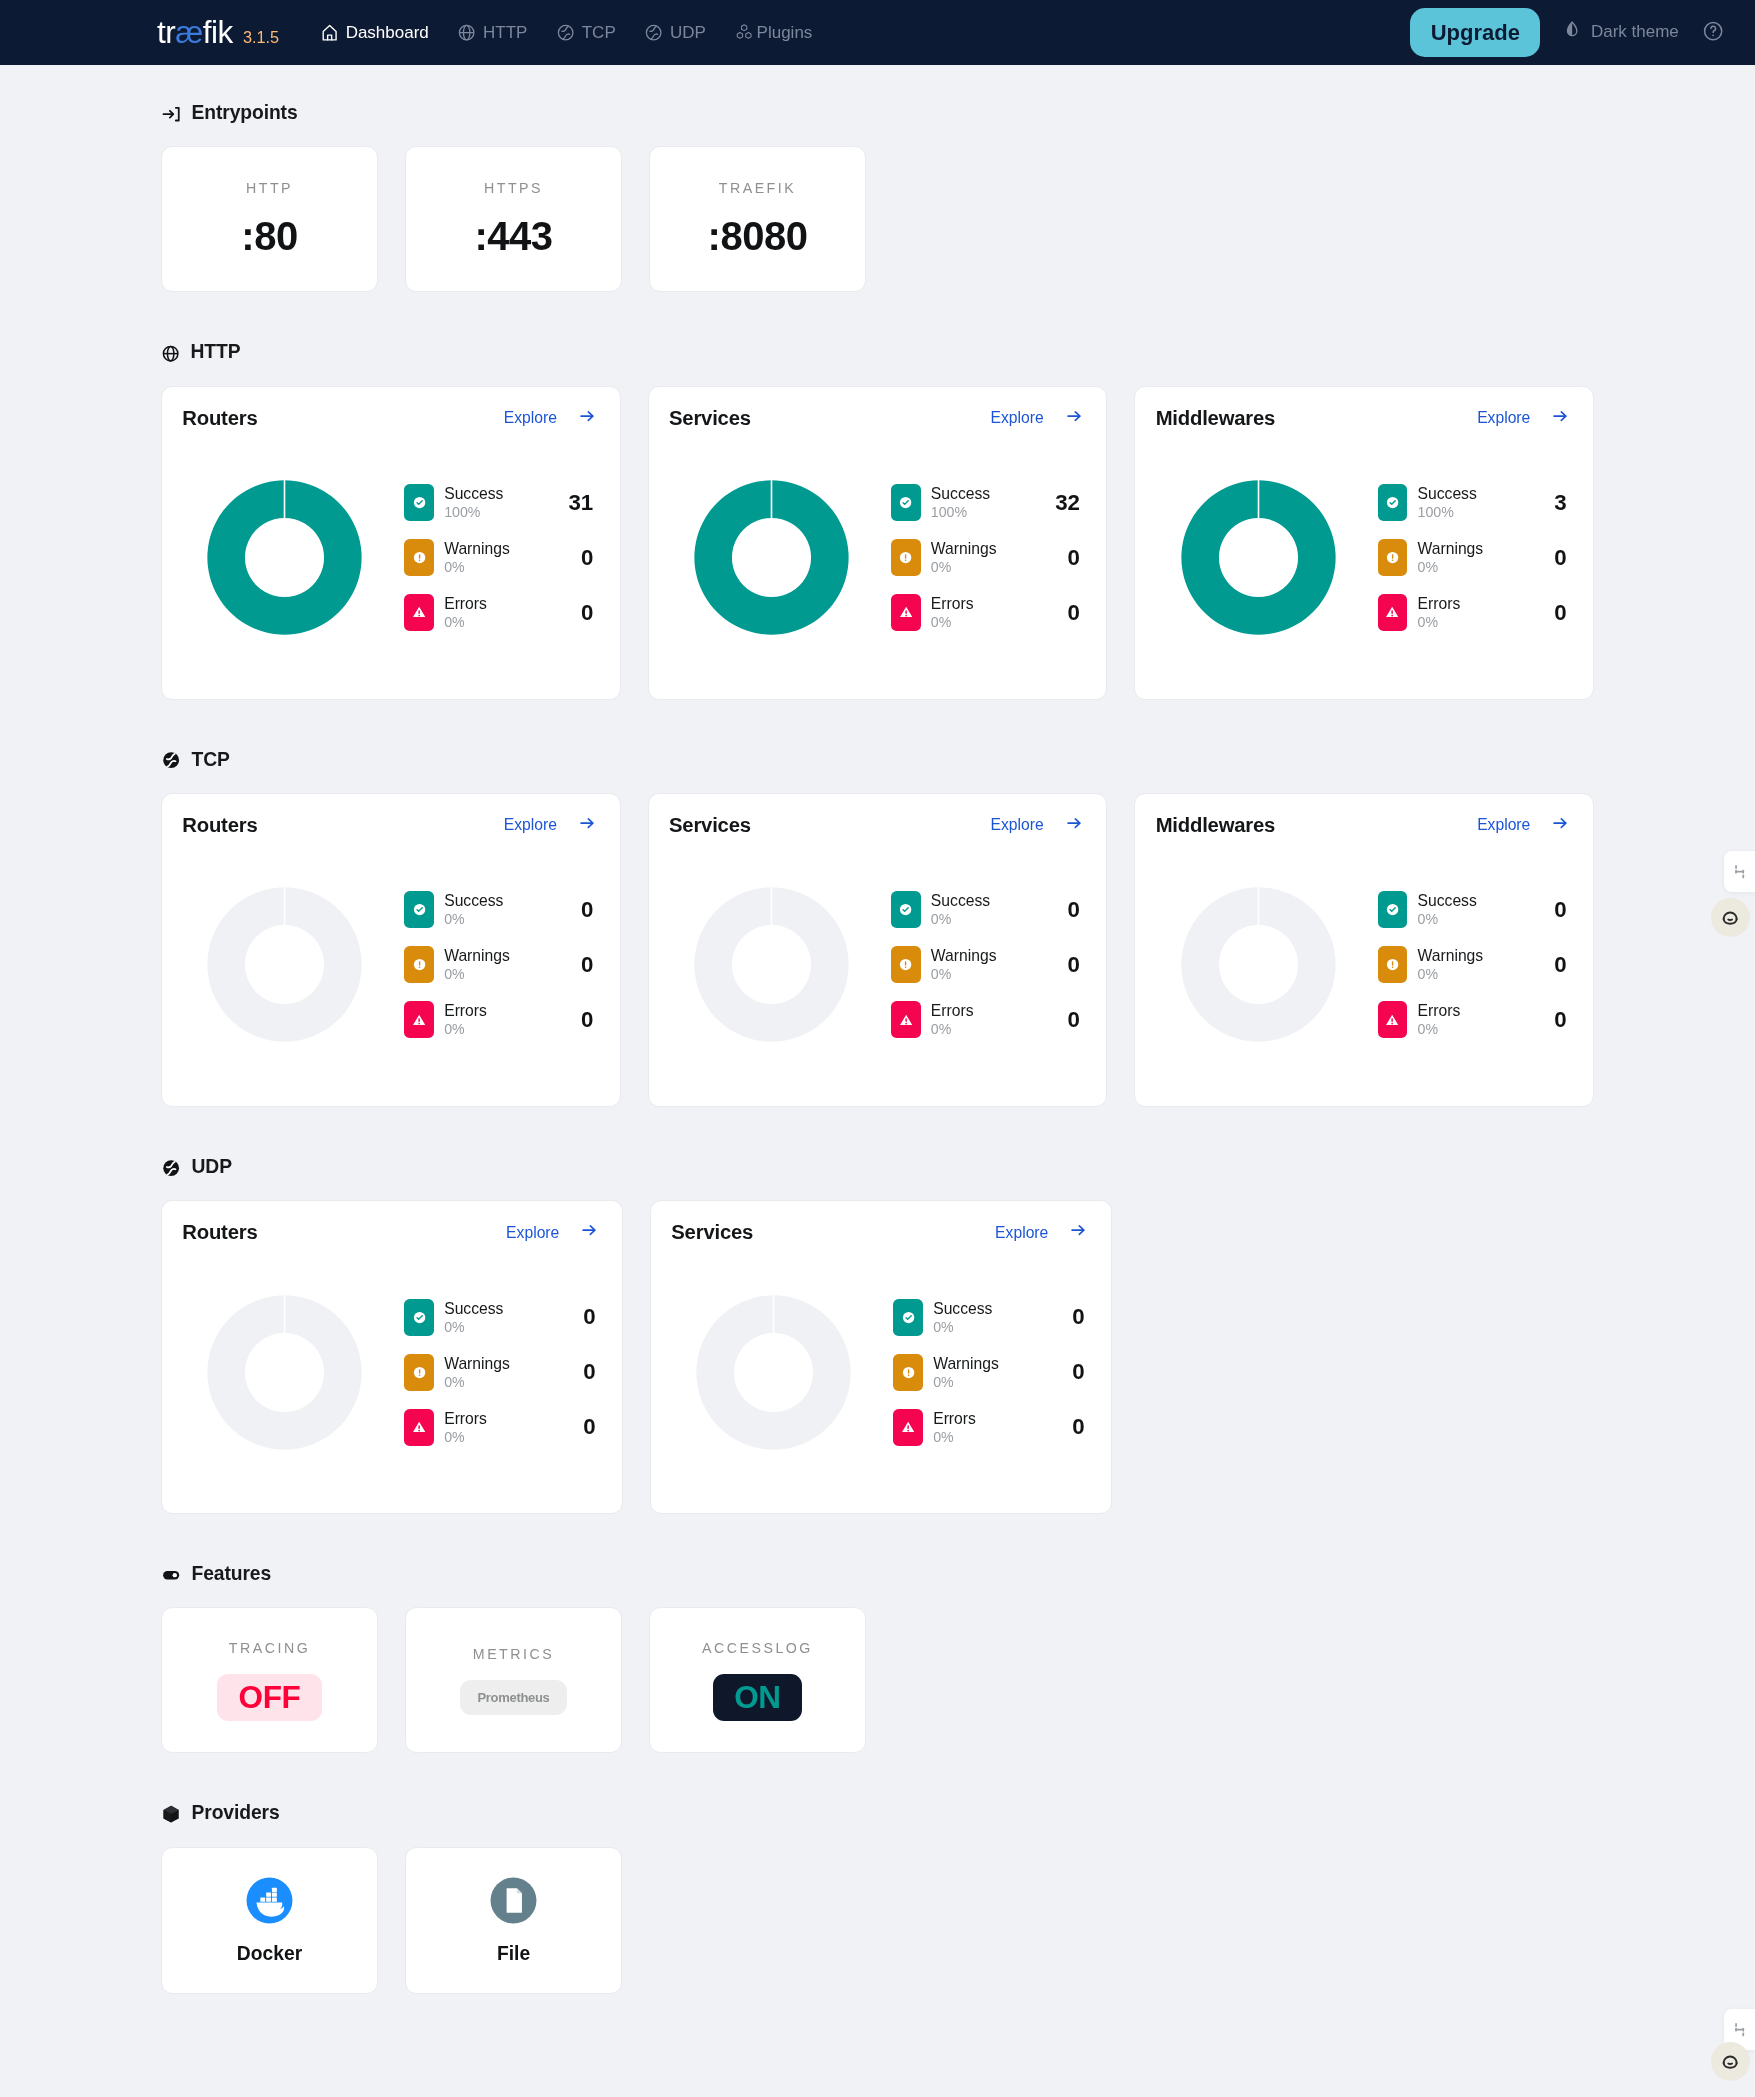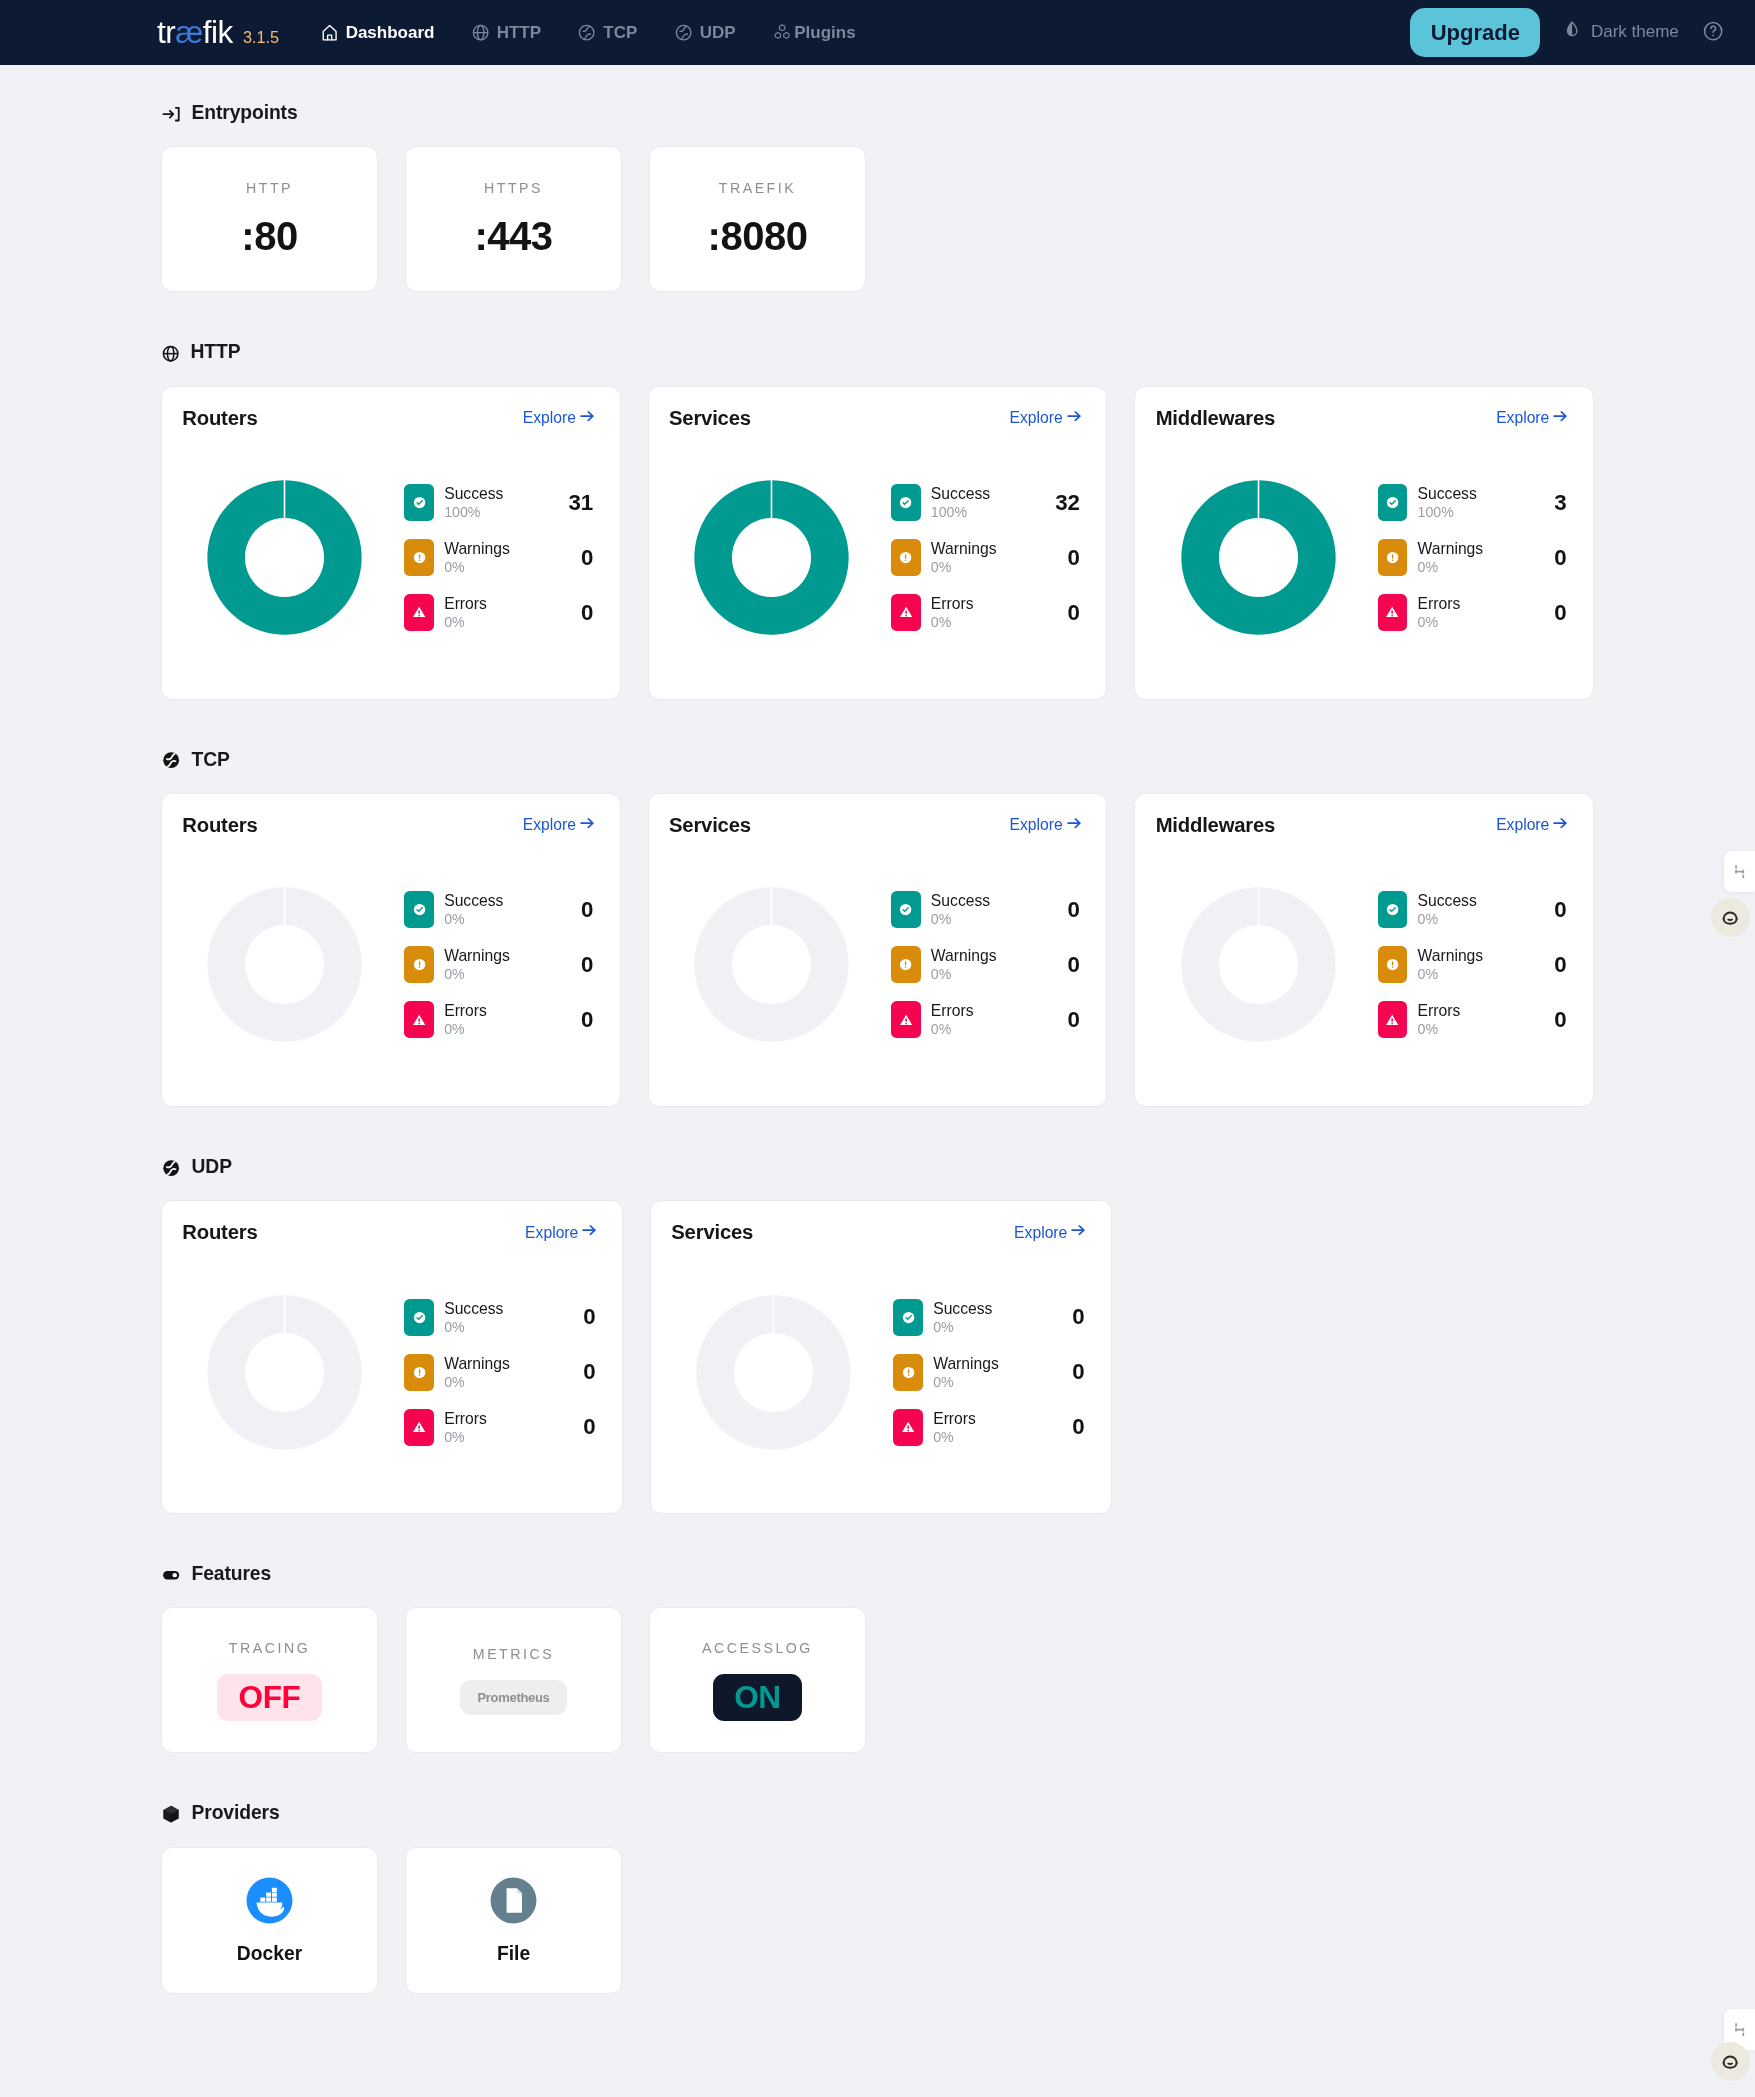--- a/index.html
+++ b/index.html
@@ -28,21 +28,21 @@
     color: #ffffff;
     letter-spacing: -0.5px;
     font-family: "Liberation Sans", sans-serif;
   }
   .brand-logo .ae { color: #3b7bdd; }
   .brand-version {
     font-size: 16.3px;
     color: #fdba74;
     font-weight: 400;
   }
-  .nav-links { display: flex; align-items: flex-start; margin-left: 26.4px; gap: 8px; font-weight: bold; }
+  .nav-links { display: flex; align-items: flex-start; margin-left: 26.4px; gap: 0; }
   .nav-link {
     display: flex;
     align-items: center;
     gap: 6.6px;
     padding: 0 14.2px;
     height: 65px;
     font-size: 17px;
     color: #7c879b;
     text-decoration: none;
     cursor: pointer;
@@ -157,21 +157,21 @@
   }
   .stat-title {
     font-size: 20.3px;
     font-weight: 700;
     color: #141618;
     letter-spacing: -0.2px;
   }
   .explore-link {
     display: flex;
     align-items: center;
-    gap: 2px;
+    gap: 21px;
     color: #1b55d6;
     font-size: 15.7px;
     text-decoration: none;
     cursor: pointer;
   }
   .stat-body {
     flex: 1;
     display: flex;
     align-items: center;
     gap: 14.2px;

